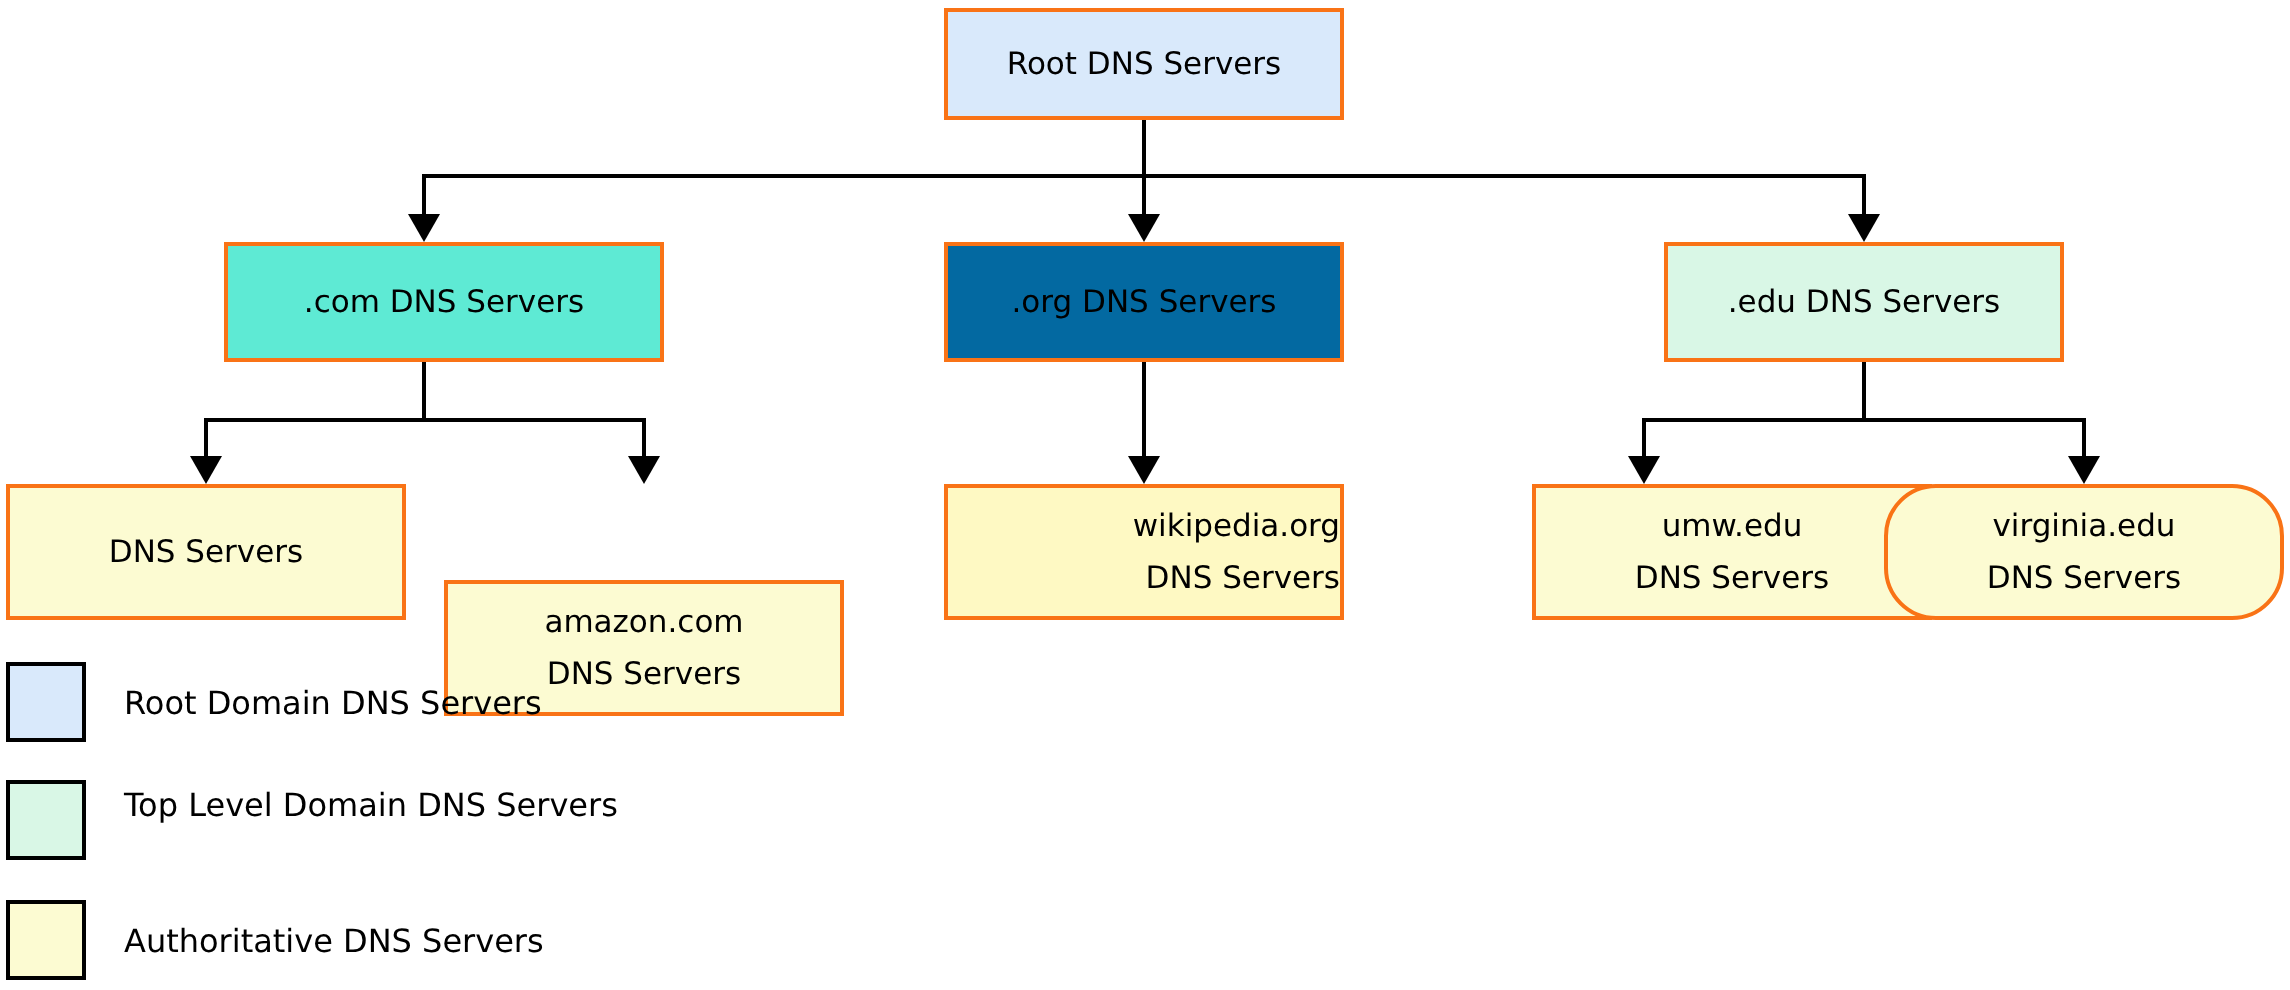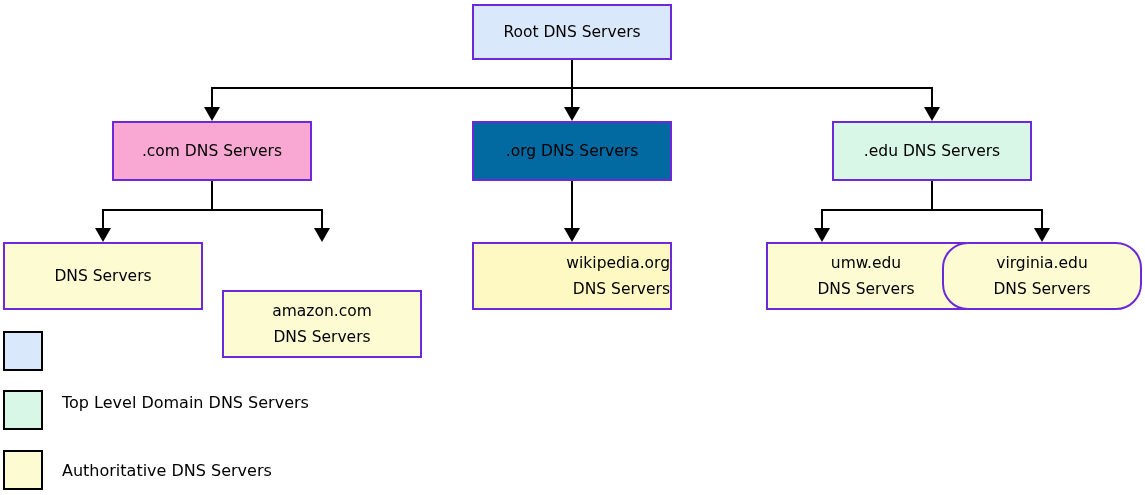--- a/index.html
+++ b/index.html
@@ -10,21 +10,21 @@
     position: relative;
     width: 1145px;
     height: 495px;
     background: #ffffff;
     overflow: hidden;
   }
 
   
   .node {
     position: absolute;
-    border: 2px solid #6d28d9;
+    border: 2px solid #f97316;
     display: flex;
     flex-direction: column;
     align-items: center;
     justify-content: center;
     text-align: center;
     font-size: 15.5px;
     line-height: 26px;
     color: #000;
   }
 
@@ -84,21 +84,21 @@
 
   <div class="line" style="left:931px; top:181px;  width:2px;   height:29px;"></div>
   <div class="line" style="left:821px; top:209px;  width:222px; height:2px;"></div>
   <div class="line" style="left:821px; top:210px;  width:2px;   height:20px;"></div>
   <div class="line" style="left:1041px; top:210px; width:2px;   height:20px;"></div>
   <div class="arrow" style="left:814px;  top:228px;"></div>
   <div class="arrow" style="left:1034px; top:228px;"></div>
 
   <div class="node" style="left: 472px; top: 4px; width: 200px; height: 56px; background-color: rgb(217, 233, 251);">Root DNS Servers</div>
 
-  <div class="node" style="left: 112px; top: 121px; width: 200px; height: 60px; background-color: #f9a8d4;">.com DNS Servers</div>
+  <div class="node" style="left: 112px; top: 121px; width: 220px; height: 60px; background-color: #5eead4;">.com DNS Servers</div>
   <div class="node" style="left: 472px; top: 121px; width: 200px; height: 60px; background-color: #0369a1;">.org DNS Servers</div>
   <div class="node" style="left: 832px; top: 121px; width: 200px; height: 60px; background-color: rgb(217, 247, 230);">.edu DNS Servers</div>
 
   <div class="node" style="left: 3px; top: 242px; width: 200px; height: 68px; background-color: rgb(252, 251, 210);">
     <span>DNS Servers</span>
   </div>
   <div class="node" style="left: 222px; top: 242px; width: 200px; height: 68px; background-color: rgb(252, 251, 210); margin-top: 48px;">
     <span>amazon.com</span>
     <span>DNS Servers</span>
   </div>
@@ -109,20 +109,21 @@
   <div class="node" style="left: 722px; top: 242px; width: 200px; height: 68px; background-color: rgb(252, 251, 210); margin-left: 44px;">
     <span>umw.edu</span>
     <span>DNS Servers</span>
   </div>
   <div class="node" style="left: 942px; top: 242px; width: 200px; height: 68px; background-color: rgb(252, 251, 210); border-radius: 26px;">
     <span>virginia.edu</span>
     <span>DNS Servers</span>
   </div>
 
   <div class="swatch" style="top: 331px; background-color: rgb(217, 233, 251);"></div>
+  <div class="legend-label" style="top:331px;">Root Domain DNS Servers</div>
 
   <div class="swatch" style="top: 390px; background-color: rgb(217, 247, 230);"></div>
   <div class="legend-label" style="top:382px;">Top Level Domain DNS Servers</div>
 
   <div class="swatch" style="top: 450px; background-color: rgb(252, 251, 210);"></div>
   <div class="legend-label" style="top:450px;">Authoritative DNS Servers</div>
 
 </div>
 
 </body></html>

